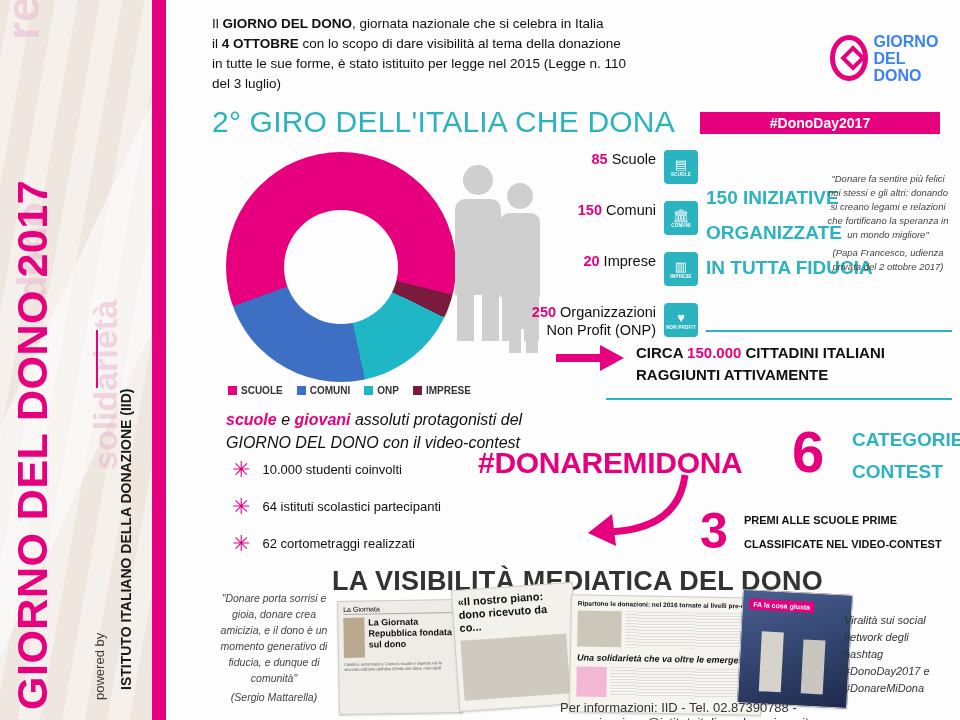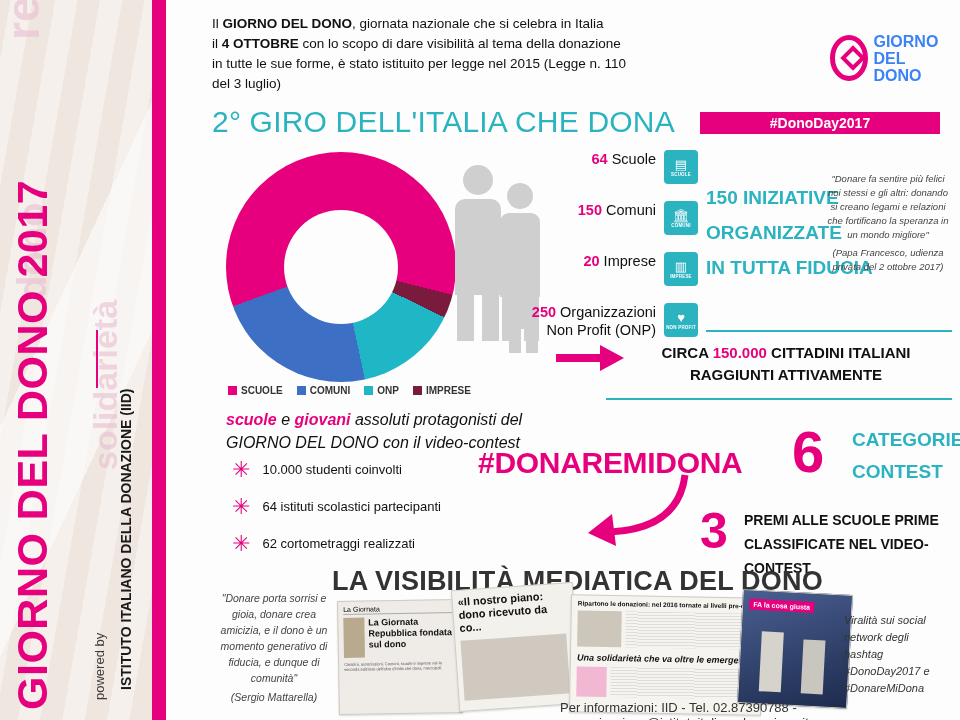--- a/index.html
+++ b/index.html
@@ -72,38 +72,38 @@
   .people{position:absolute;left:455px;top:165px;width:110px;height:180px;}
   .person{position:absolute;background:#cfcfcf;}
   .p-head{border-radius:50%;}
 
   
   .iniz{position:absolute;left:706px;top:180px;font-size:19px;font-weight:bold;color:#2bb3c0;line-height:35px;}
   .quote-papa{position:absolute;left:824px;top:172px;width:128px;font-size:9.5px;line-height:14px;color:#444;
       font-style:italic;text-align:center;}
   .divider-cy{position:absolute;left:706px;top:330px;width:246px;height:2px;background:#2bb3c0;}
   .cittadini{position:absolute;left:636px;top:342px;width:300px;font-size:15px;font-weight:bold;color:#111;
-      line-height:22px;text-align:center;}
+      line-height:22px;text-align:left;}
   .cittadini b{color:#e6007e;}
   .divider-cy2{position:absolute;left:606px;top:398px;width:346px;height:2px;background:#2bb3c0;}
   .arrow-pink{position:absolute;left:556px;top:345px;width:70px;height:26px;}
 
   
   .scuole-line{position:absolute;left:226px;top:408px;width:350px;font-size:16px;color:#111;line-height:23px;font-style:italic;}
   .scuole-line .pk{color:#e6007e;font-weight:bold;}
   .bullets{position:absolute;left:232px;top:462px;width:300px;}
   .bullet{display:flex;align-items:center;gap:12px;margin-bottom:22px;font-size:13px;color:#111;}
   .ast{color:#e6007e;font-size:22px;line-height:14px;}
   .hashtag-big{position:absolute;left:478px;top:446px;font-size:30px;font-weight:bold;color:#e6007e;letter-spacing:-.3px;}
   .curve-arrow{position:absolute;left:570px;top:470px;width:120px;height:80px;}
 
   .big6{position:absolute;left:792px;top:424px;font-size:58px;font-weight:bold;color:#e6007e;line-height:56px;}
   .cat6{position:absolute;left:852px;top:424px;font-size:19px;font-weight:bold;color:#2bb3c0;line-height:32px;}
   .big3{position:absolute;left:700px;top:506px;font-size:50px;font-weight:bold;color:#e6007e;line-height:50px;}
-  .premi{position:absolute;left:744px;top:508px;width:215px;font-size:14px;font-weight:bold;color:#111;line-height:24px;}
+  .premi{position:absolute;left:744px;top:508px;width:215px;font-size:11px;font-weight:bold;color:#111;line-height:24px;}
 
   
   .visib{position:absolute;left:332px;top:566px;font-size:27px;font-weight:bold;color:#333;letter-spacing:.2px;}
 
   
   .quote-mat{position:absolute;left:214px;top:590px;width:120px;font-size:10.5px;line-height:16px;color:#444;
       font-style:italic;text-align:center;}
 
   
   .clip{position:absolute;background:#e9e6e1;border:1px solid #cfcac4;overflow:hidden;box-shadow:0 1px 2px rgba(0,0,0,.15);}
@@ -171,21 +171,21 @@
     <div class="person" style="left:69px;top:130px;width:15px;height:46px;"></div>
 
     <div class="person p-head" style="left:58px;top:96px;width:20px;height:20px;"></div>
     <div class="person" style="left:52px;top:118px;width:32px;height:46px;border-radius:7px 7px 0 0;"></div>
     <div class="person" style="left:54px;top:162px;width:12px;height:26px;"></div>
     <div class="person" style="left:71px;top:162px;width:12px;height:26px;"></div>
   </div>
 
   <div class="stats">
     <div class="stat-row">
-      <div class="stat-txt"><b>64</b> <span>Scuole</span></div>
+      <div class="stat-txt"><b>85</b> <span>Scuole</span></div>
       <div class="stat-icon">
           <span class="gl">▤</span>
           <span class="lb">SCUOLE</span>
         </div>
     </div>
     <div class="stat-row">
       <div class="stat-txt"><b>150</b> <span>Comuni</span></div>
       <div class="stat-icon">
           <span class="gl">🏛</span>
           <span class="lb">COMUNI</span>

